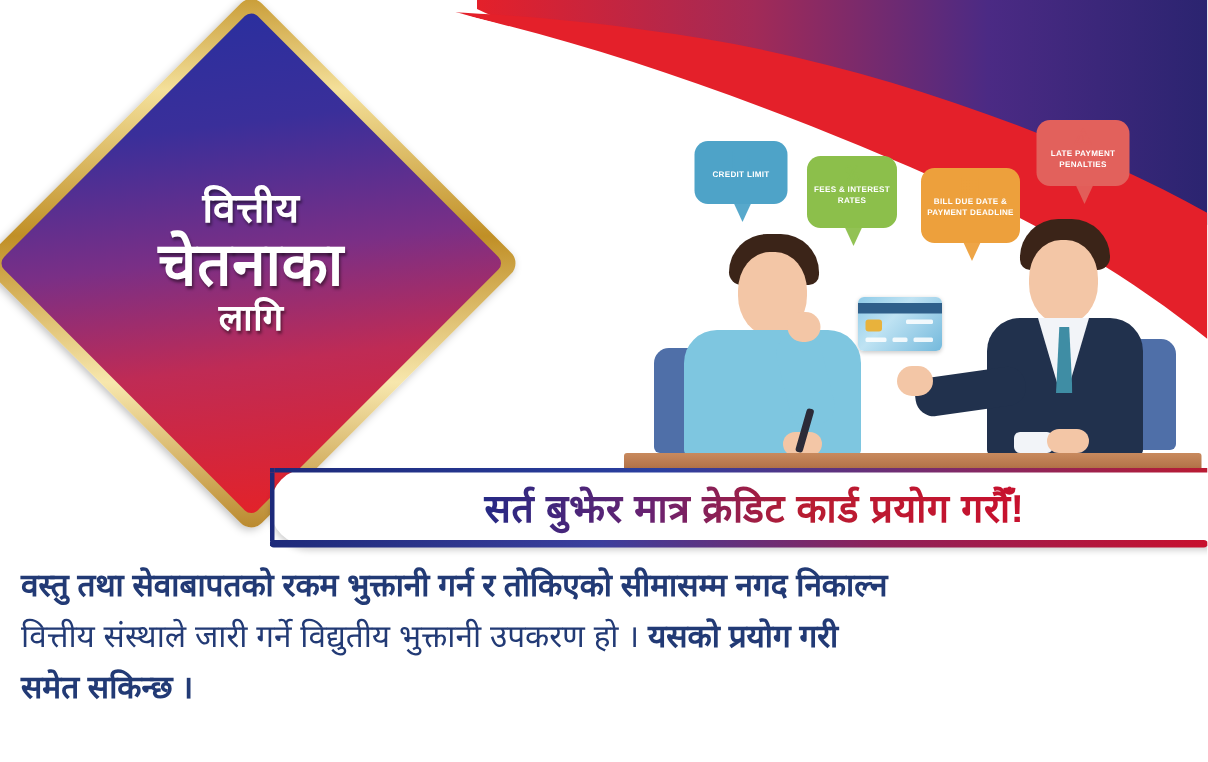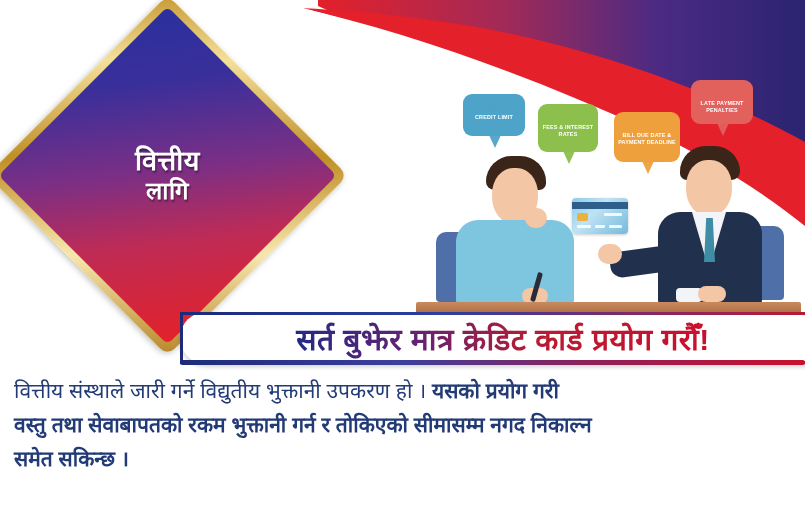--- a/index.html
+++ b/index.html
@@ -262,21 +262,21 @@
     border: 3px solid;
     border-image: linear-gradient(90deg, #1d2a7a 0%, #2a3fa0 40%, #7d2a6a 70%, #c0182c 100%) 1;
     border-radius: 26px 0 0 26px;
     box-shadow: 0 3px 4px rgba(0,0,0,.18);
     display: flex;
     align-items: center;
     justify-content: center;
     overflow: hidden;
   }
   #headline-text {
-    font-size: 30px;
+    font-size: 26px;
     font-weight: bold;
     white-space: nowrap;
     background: linear-gradient(90deg, #1f2a86 0%, #6a2270 32%, #b71c31 58%, #c8102e 100%);
     -webkit-background-clip: text;
     background-clip: text;
     color: transparent;
     -webkit-text-fill-color: transparent;
     letter-spacing: .5px;
     padding: 0 10px;
   }
@@ -332,20 +332,21 @@
       <path d="M296,6 C410,36 540,86 660,146 C716,174 766,206 805,236 L805,258 L292,258 Z" fill="#ffffff"></path>
     </svg>
   </div>
 
   <div id="emblem">
     <div class="diamond-outer">
       <div class="diamond-inner"></div>
     </div>
     <div class="diamond-text">
       <div class="dt-1">वित्तीय</div>
+      <div class="dt-2">चेतनाका</div>
       <div class="dt-3">लागि</div>
     </div>
   </div>
 
   <div id="scene">
 
     <div class="bubble" id="bubble-credit-limit">
       <span class="b-ico">▤</span>
       <span class="lbl">CREDIT LIMIT</span>
       <span class="tail"></span>
@@ -406,24 +407,24 @@
     <span class="desk-edge"></span>
   </div>
 
   <div id="headline-banner">
     <span id="headline-text">सर्त बुझेर मात्र क्रेडिट कार्ड प्रयोग गरौँ!</span>
   </div>
   <div id="headline-underline"></div>
 
   <div id="body-copy">
     <span class="line">
-      <span>वित्तीय संस्थाले जारी गर्ने विद्युतीय भुक्तानी उपकरण हो । </span><b>यसको प्रयोग गरी</b>
+      <b>वस्तु तथा सेवाबापतको रकम भुक्तानी गर्न र तोकिएको सीमासम्म नगद निकाल्न</b>
     </span>
     <span class="line">
-      <b>वस्तु तथा सेवाबापतको रकम भुक्तानी गर्न र तोकिएको सीमासम्म नगद निकाल्न</b>
+      <span>वित्तीय संस्थाले जारी गर्ने विद्युतीय भुक्तानी उपकरण हो । </span><b>यसको प्रयोग गरी</b>
     </span>
     <span class="line">
       <b>समेत सकिन्छ ।</b>
     </span>
   </div>
 
   <div class="clip-bottom"></div>
 </div>
 
 </body></html>

